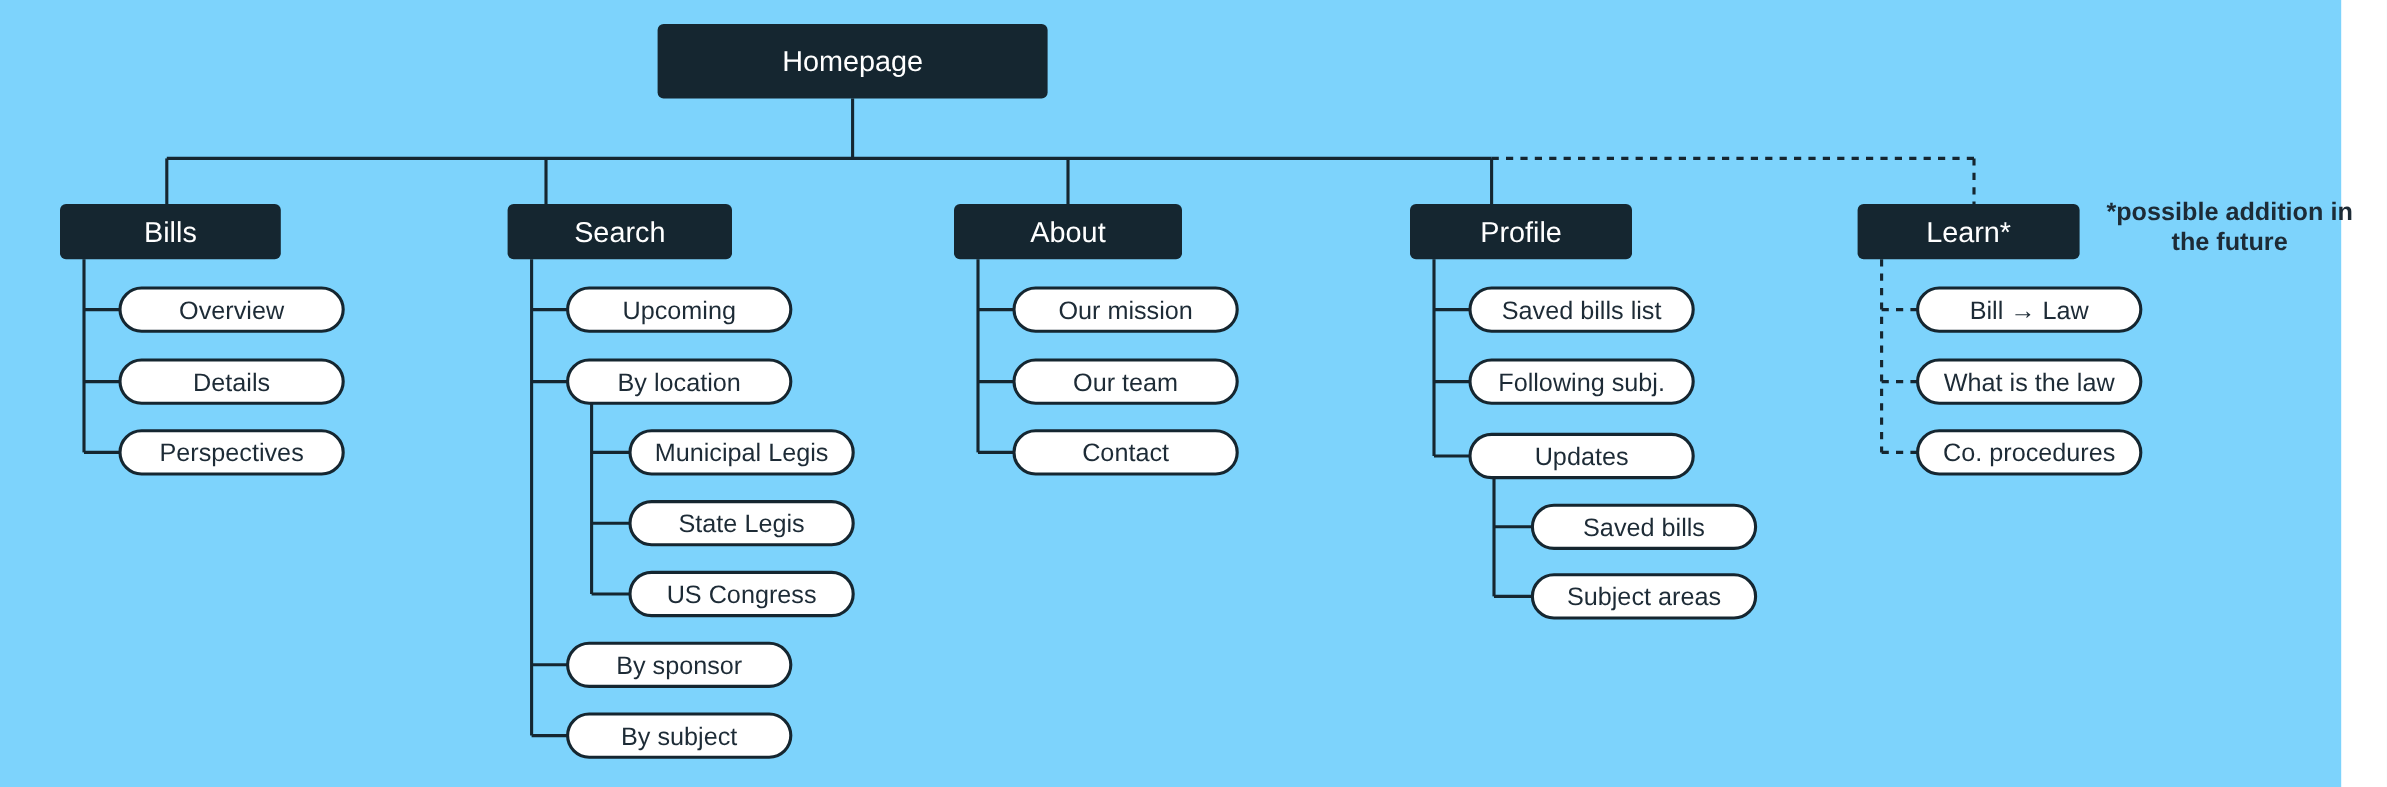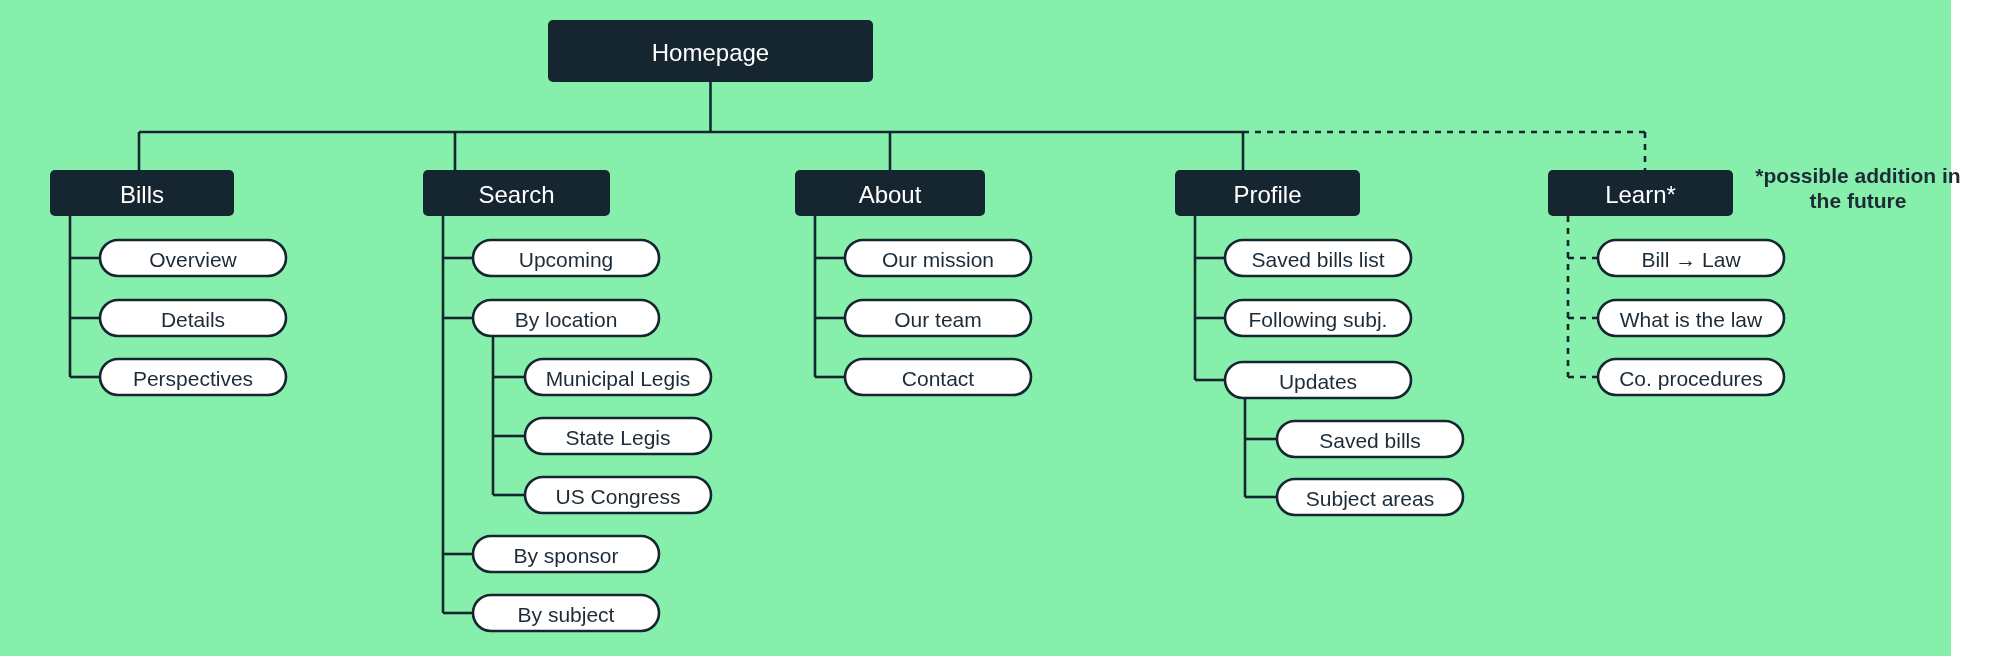--- a/index.html
+++ b/index.html
@@ -12,21 +12,21 @@
     width: 1989px;
     height: 656px;
     overflow: hidden;
     font-family: "Liberation Sans", sans-serif;
     -webkit-font-smoothing: antialiased;
   }
   #sitemap-root {
     position: relative;
     width: 1951px;
     height: 656px;
-    background: #86efac;
+    background: #7dd3fc;
   }
   svg.diagram {
     position: absolute;
     left: 0;
     top: 0;
     width: 1989px;
     height: 656px;
     display: block;
   }
   .node-box-rect {

